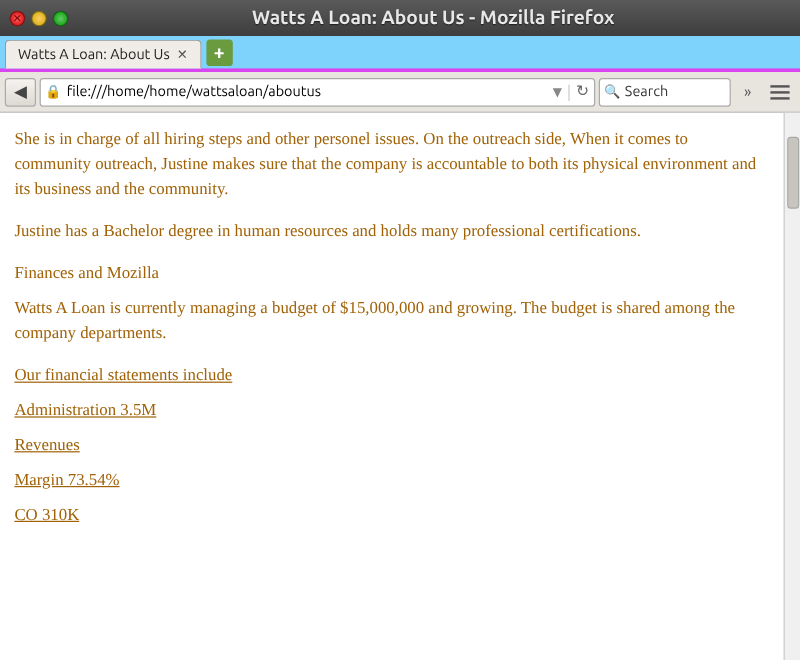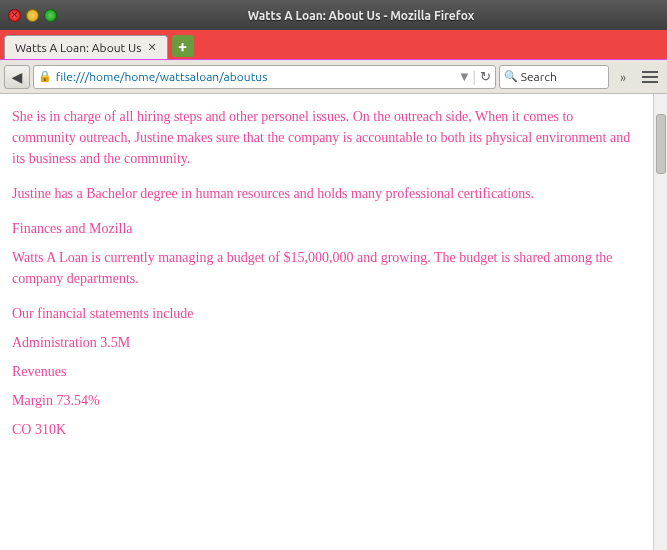--- a/index.html
+++ b/index.html
@@ -35,33 +35,33 @@
       font-weight: bold;
       cursor: pointer;
     }
     .tb-close { background: radial-gradient(circle, #f66, #c00); color: #7a0000; }
     .tb-min { background: radial-gradient(circle, #fc6, #ca0); }
     .tb-max { background: radial-gradient(circle, #6c6, #090); }
     .titlebar-title {
       flex: 1;
       text-align: center;
       color: #e8e8e8;
-      font-size: 12px;
+      font-size: 16px;
       font-weight: bold;
       text-shadow: 0 1px 1px rgba(0,0,0,0.6);
     }
 
     
     .tabbar {
-      background: #ef4444;
+      background: #7dd3fc;
       height: 30px;
       display: flex;
       align-items: flex-end;
       padding: 0 4px;
-      border-bottom: 1px solid #d946ef;
+      border-bottom: 3px solid #d946ef;
       text-align: center;
     }
     .tab {
       background: #f0ede8;
       border: 1px solid #999;
       border-bottom: none;
       border-radius: 4px 4px 0 0;
       padding: 4px 10px;
       font-size: 12px;
       color: #222;
@@ -125,21 +125,21 @@
       font-size: 12px;
       color: #333;
     }
     .url-icon {
       font-size: 11px;
       color: #888;
     }
     .url-text {
       flex: 1;
       font-size: 12px;
-      color: #0369a1;
+      color: #000000;
     }
     .url-dropdown {
       font-size: 10px;
       color: #888;
     }
     .url-reload {
       font-size: 13px;
       color: #666;
       cursor: pointer;
     }
@@ -191,21 +191,21 @@
       height: calc(550px - 30px - 30px - 34px);
       background: white;
     }
     .content-area {
       flex: 1;
       overflow: hidden;
       padding: 12px 16px 12px 12px;
       font-family: 'Times New Roman', Times, serif;
       font-size: 14px;
       line-height: 1.5;
-      color: #ec4899;
+      color: #a16207;
     }
     .scrollbar {
       width: 14px;
       background: #f0f0f0;
       border-left: 1px solid #ccc;
       display: flex;
       flex-direction: column;
       align-items: center;
     }
     .scrollbar-thumb {
@@ -219,20 +219,21 @@
 
     .content-paragraph {
       margin-bottom: 14px;
     }
     .content-heading {
       margin-bottom: 8px;
       font-weight: normal;
     }
     .content-line {
       margin-bottom: 8px;
+      text-decoration: underline;
     }
   </style>
 </head>
 <body>
 
 <div class="titlebar">
   <div class="titlebar-buttons">
     <div class="tb-btn tb-close">✕</div>
     <div class="tb-btn tb-min"></div>
     <div class="tb-btn tb-max"></div>

